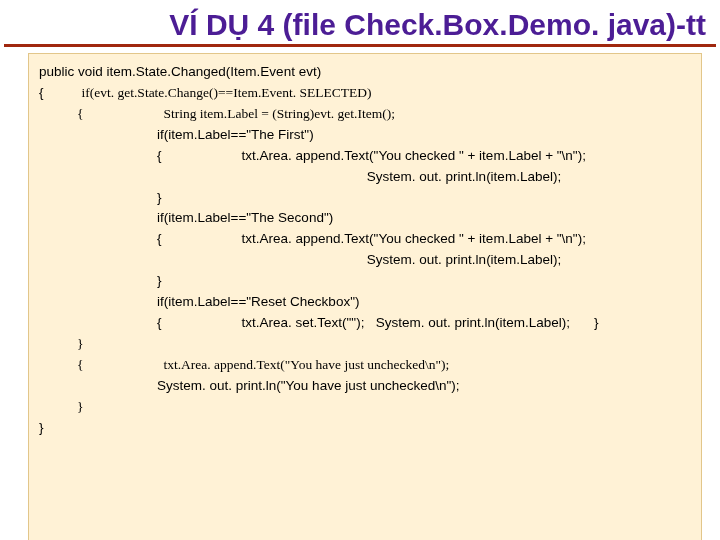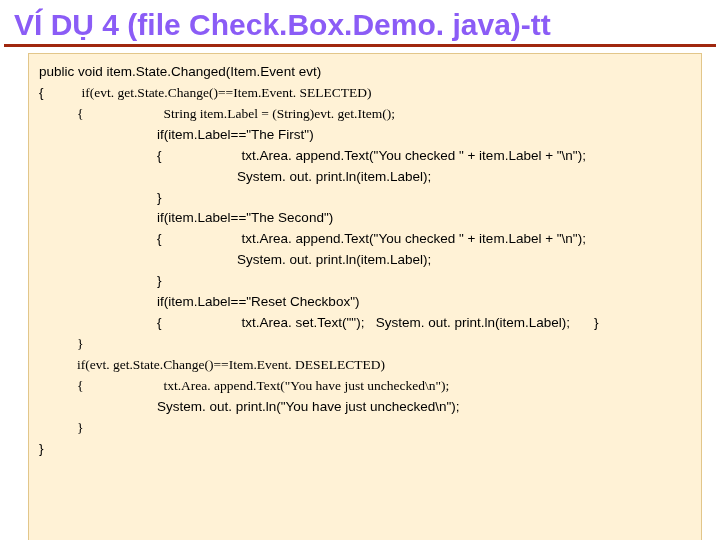--- a/index.html
+++ b/index.html
@@ -11,44 +11,45 @@
     font-family: Arial, Helvetica, sans-serif;
     overflow: hidden;
   }
   .slide {
     width: 720px;
     height: 540px;
     position: relative;
     box-sizing: border-box;
   }
   .title {
-    color: #8b5cf6;
+    color: #4c1d95;
     font-weight: bold;
     font-size: 30px;
     padding: 8px 10px 2px 10px;
     border-bottom: 3px solid #a0270e;
     margin: 0 4px 0 4px;
     letter-spacing: 0;
+    text-align: right;
   }
   .codebox {
     background: #fff2d6;
     border: 1px solid #e2c68a;
     margin: 6px 18px 0 28px;
     padding: 8px 10px 8px 10px;
     font-size: 13.5px;
     line-height: 1.55;
     color: #000;
     height: 532px;
     box-sizing: border-box;
     position: relative;
   }
   .code-line { white-space: pre; }
   .i1 { padding-left: 38px; font-family: Liberation Serif, serif; }
   .i2 { padding-left: 118px; }
-  .i3 { padding-left: 198px; }
+  .i3 { padding-left: 198px; text-align: center; }
   .page-num {
     position: absolute;
     right: 16px;
     bottom: 10px;
     color: #a0270e;
     font-size: 15px;
   }
 </style>
 </head>
 <body>
@@ -64,21 +65,20 @@
     <div class="code-line i2"><span>{</span><span style="padding-left:80px">txt.Area. append.Text("You checked " + item.Label + "\n");</span></div>
     <div class="code-line i3">System. out. print.ln(item.Label);</div>
     <div class="code-line i2">}</div>
     <div class="code-line i2">if(item.Label=="The Second")</div>
     <div class="code-line i2"><span>{</span><span style="padding-left:80px">txt.Area. append.Text("You checked " + item.Label + "\n");</span></div>
     <div class="code-line i3">System. out. print.ln(item.Label);</div>
     <div class="code-line i2">}</div>
     <div class="code-line i2">if(item.Label=="Reset Checkbox")</div>
     <div class="code-line i2"><span>{</span><span style="padding-left:80px">txt.Area. set.Text("");   System. out. print.ln(item.Label);</span><span style="padding-left:24px">}</span></div>
     <div class="code-line i1">}</div>
-    <div class="code-line i1">if(evt. get.State.Change()==Item.Event. DESELECTED)</div>
     <div class="code-line i1"><span>{</span><span style="padding-left:80px">txt.Area. append.Text("You have just unchecked\n");</span></div>
     <div class="code-line i2">System. out. print.ln("You have just unchecked\n");</div>
     <div class="code-line i1">}</div>
     <div class="code-line">}</div>
 
     <div class="page-num">18</div>
   </div>
 </div>
 
 </body></html>

